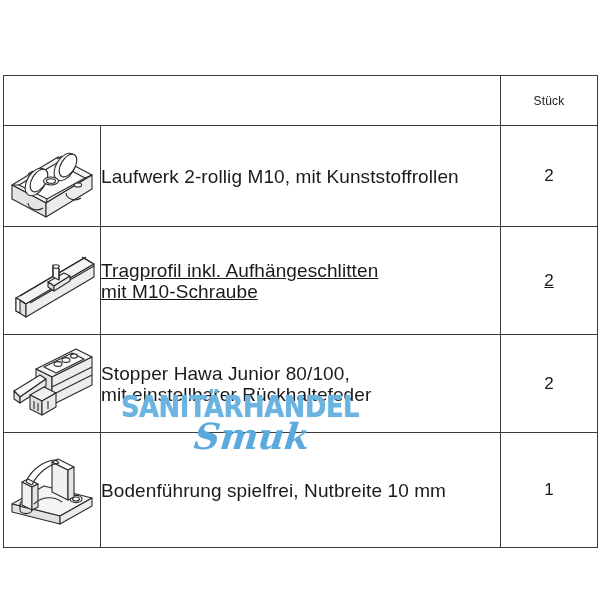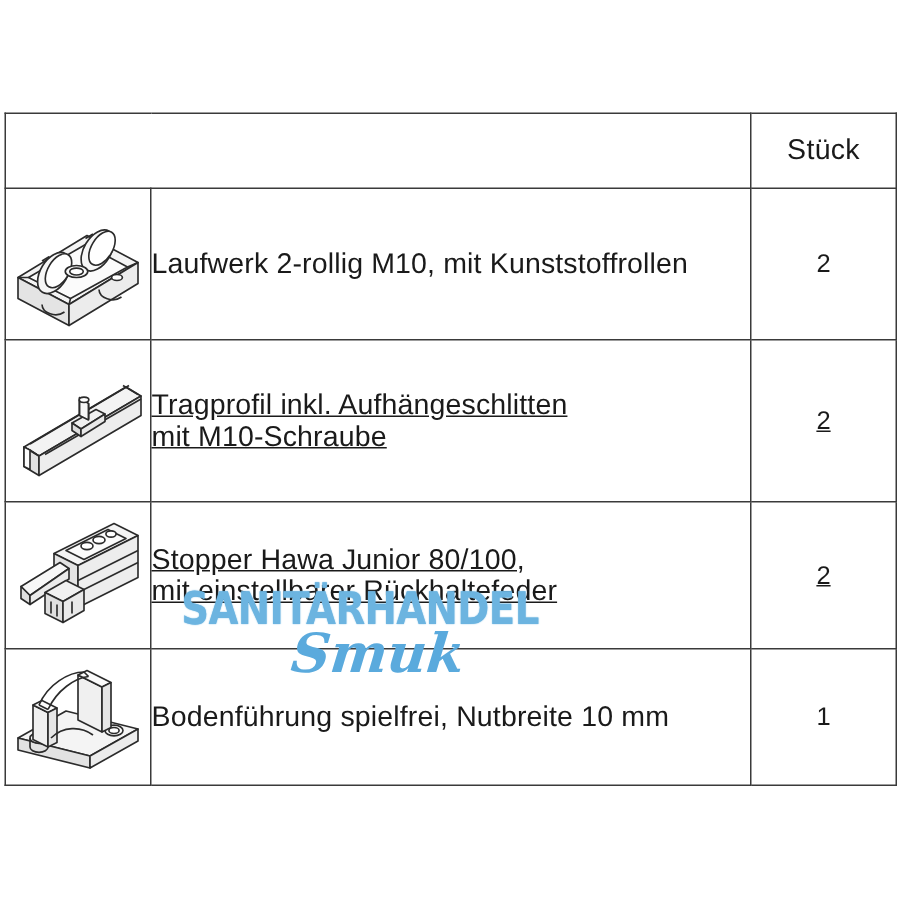--- a/index.html
+++ b/index.html
@@ -39,29 +39,29 @@
   }
   .col-img   { width: 97px; }
   .col-desc  { width: 400px; }
   .col-qty   { width: 97px; }
 
   
   .head-blank { height: 49px; border-right-color:#3a3a3a; }
   .head-qty {
     height: 49px;
     text-align: center;
-    font-size: 19px;
+    font-size: 12px;
     color: #1a1a1a;
     letter-spacing: .2px;
   }
 
   .row-r1 { height: 101px; }
   .row-r2 { height: 108px; text-decoration: underline; }
-  .row-r3 { height: 98px; text-decoration: underline; }
-  .row-r4 { height: 91px; }
+  .row-r3 { height: 98px; }
+  .row-r4 { height: 115px; }
 
   .cell-img {
     text-align: center;
     padding: 0;
   }
   .cell-img svg { display: block; margin: 0 auto; }
 
   .cell-desc {
     padding-left: 9px;
     font-size: 19px;

